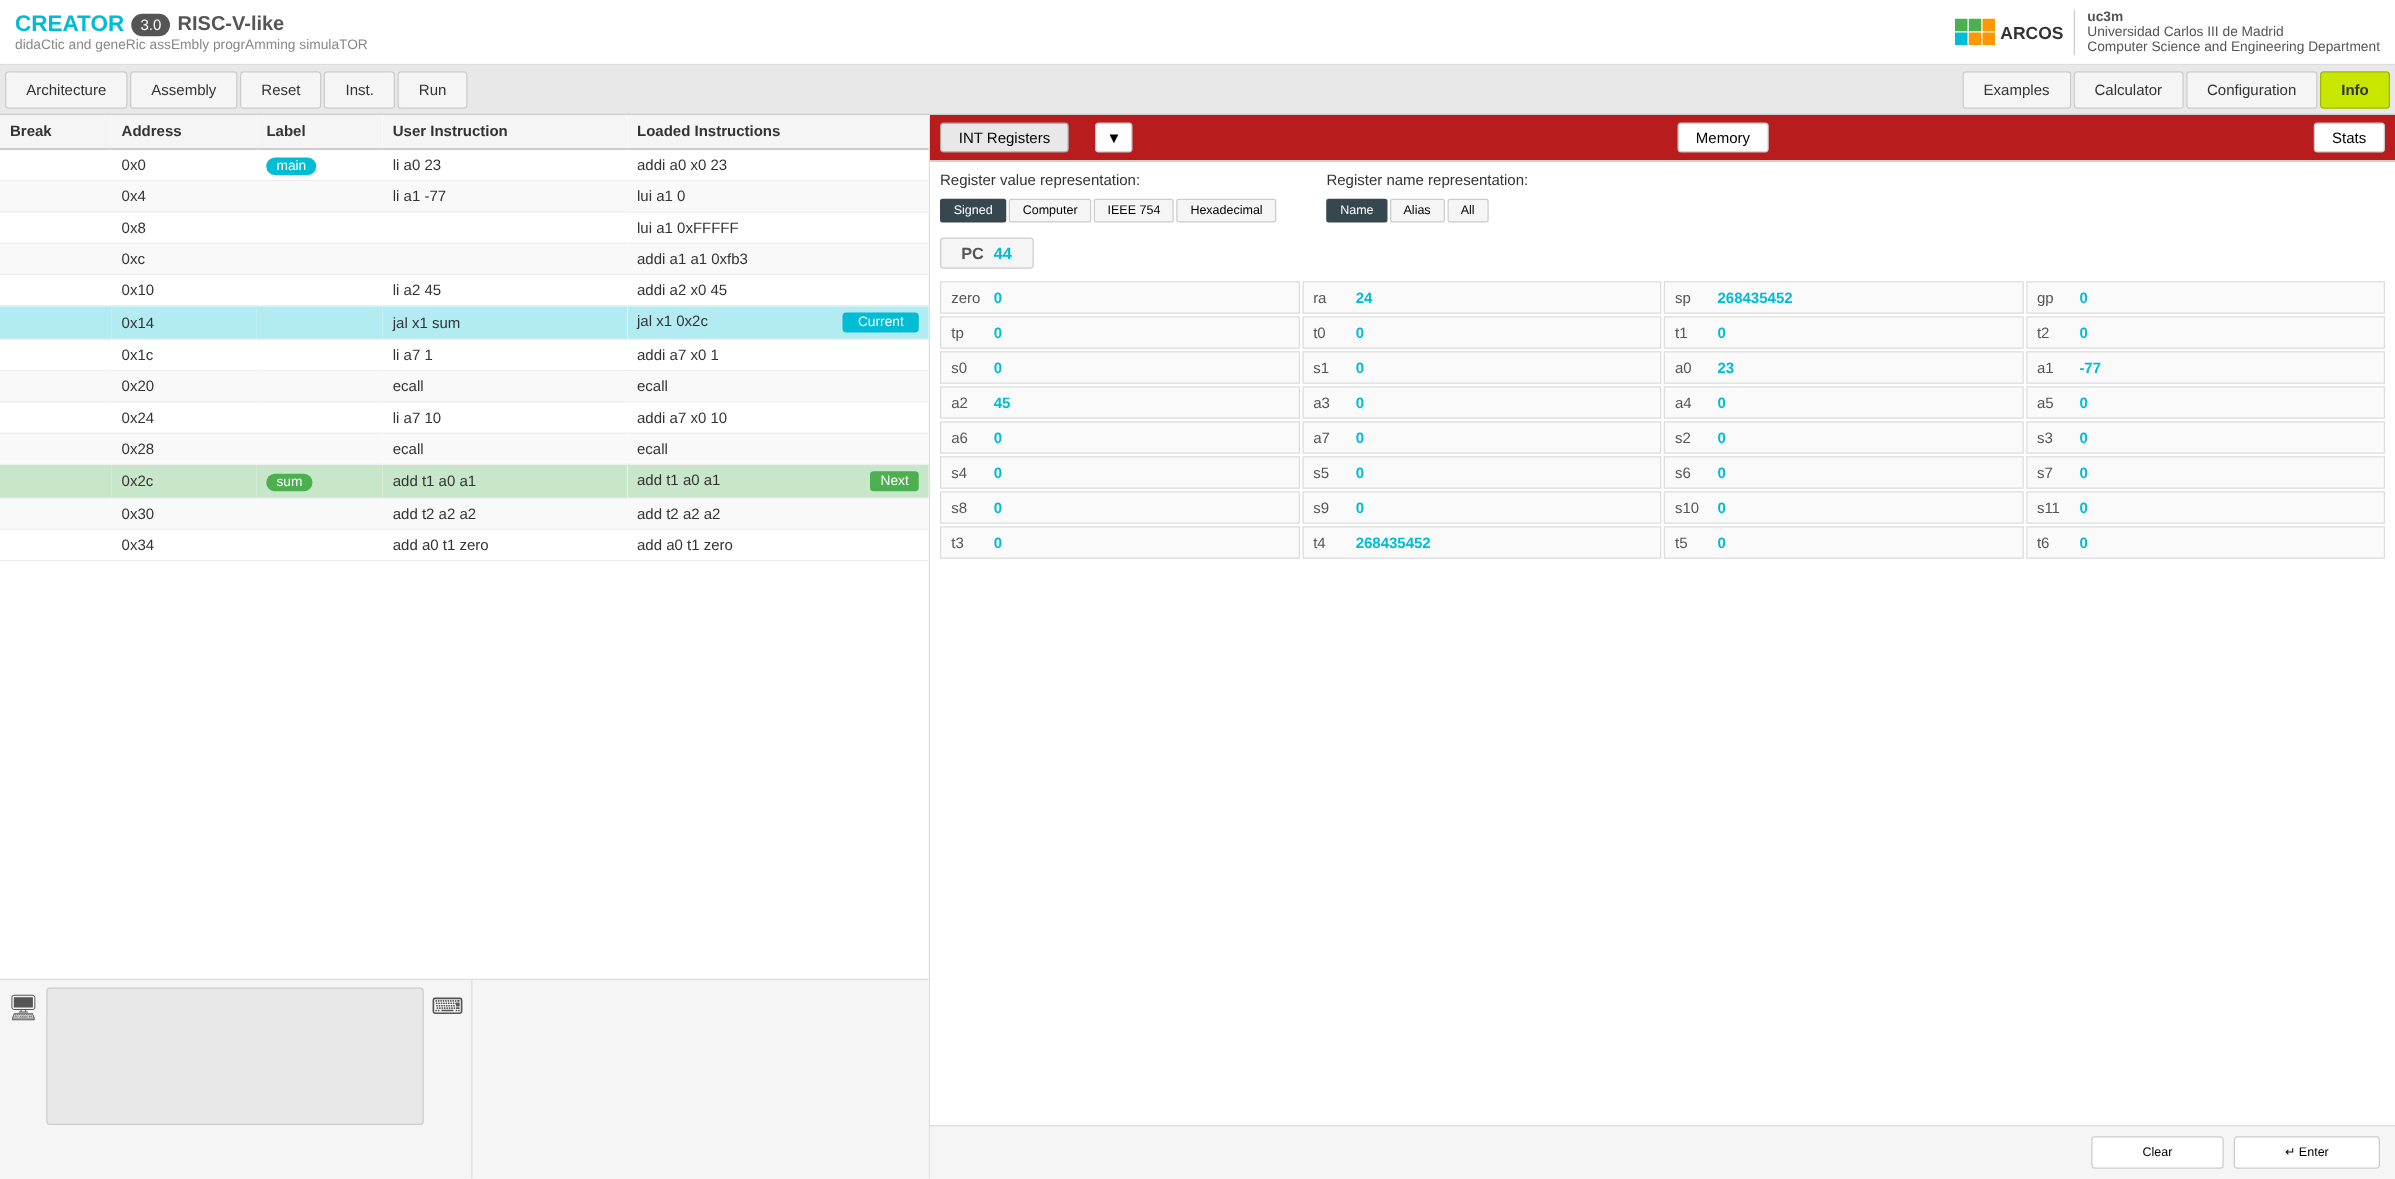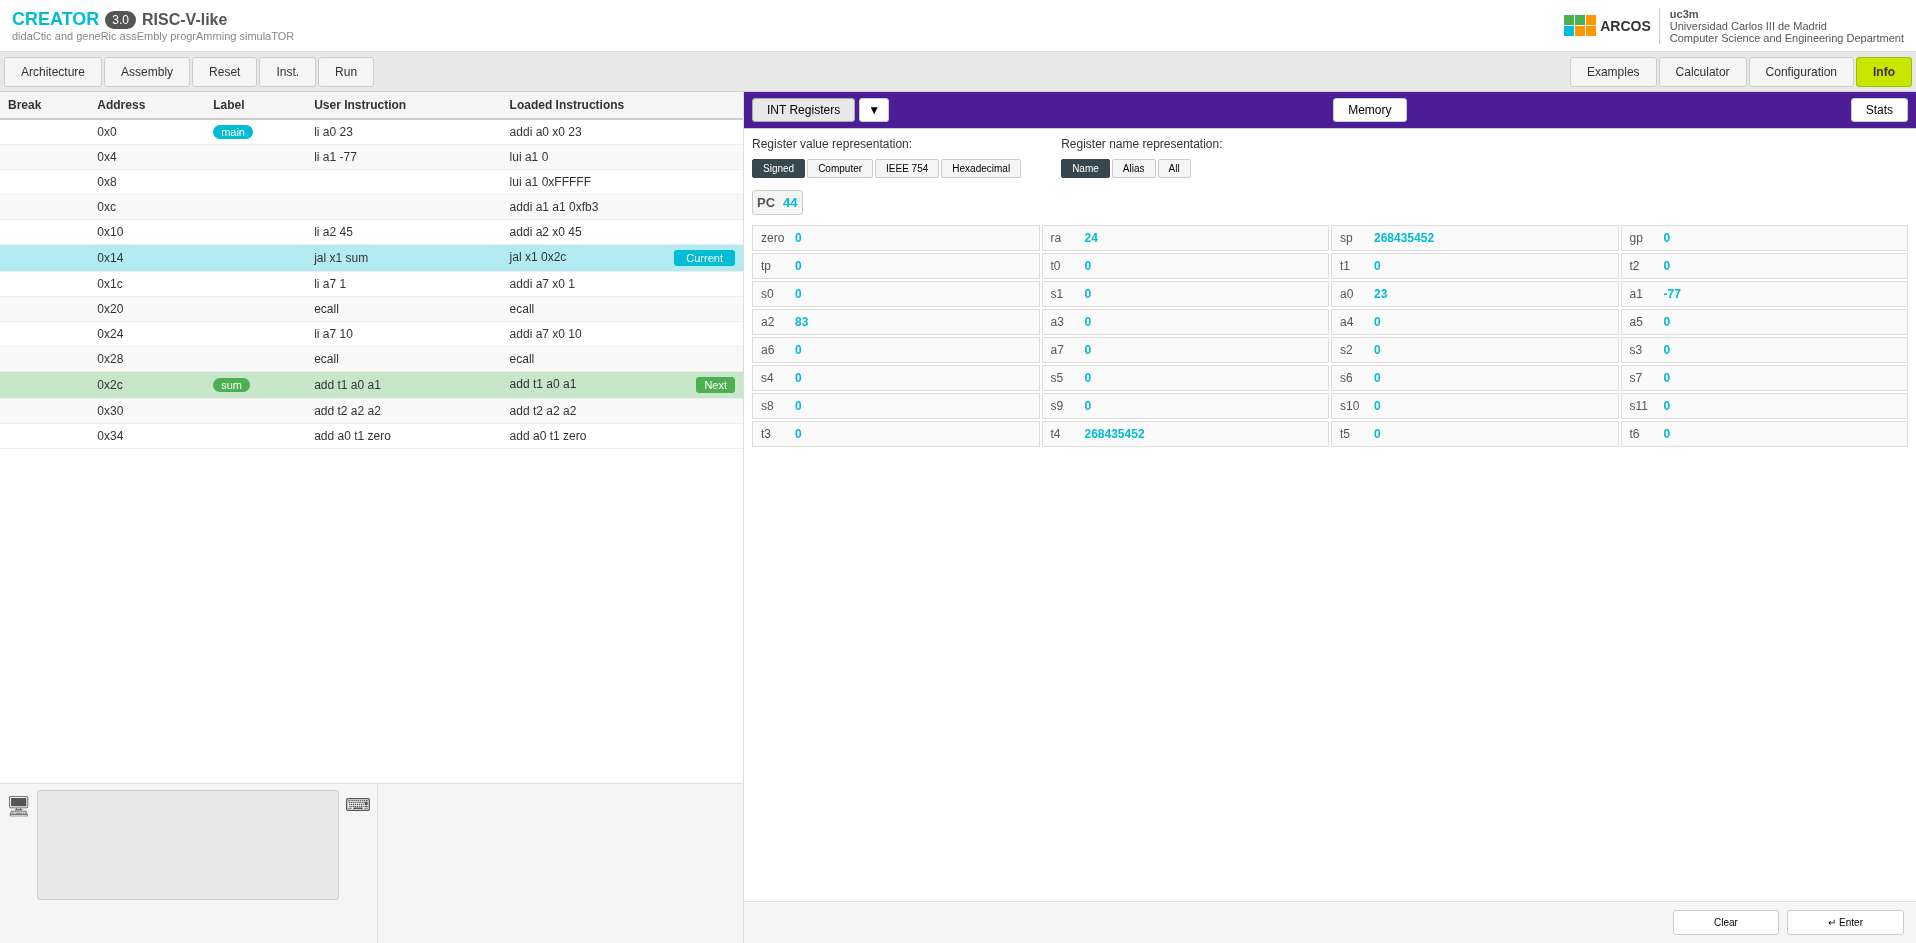--- a/index.html
+++ b/index.html
@@ -49,40 +49,40 @@
     #console-area { flex: 1; display: flex; align-items: flex-start; padding: 6px; gap: 6px; background: #f5f5f5; }
     #console-input { flex: 1; height: 110px; border: 1px solid #ccc; background: #e8e8e8; border-radius: 3px; resize: none; font-size: 12px; padding: 4px; }
     #console-icon-left { font-size: 20px; color: #555; cursor: pointer; padding-top: 4px; }
     #console-icon-right { font-size: 18px; color: #555; cursor: pointer; padding-top: 4px; }
     #memory-output { flex: 1; background: #f5f5f5; border-left: 1px solid #ddd; }
 
     
     #right-panel { flex: 1; display: flex; flex-direction: column; background: #fff; min-width: 620px; }
 
     
-    #reg-tabs { display: flex; align-items: center; border-bottom: 1px solid #ccc; padding: 6px 8px; gap: 4px; background: #4c1d95; }
+    #reg-tabs { display: flex; align-items: center; border-bottom: 1px solid #ccc; padding: 6px 8px; gap: 21px; background: #b91c1c; }
     .reg-tab { padding: 4px 14px; border: 1px solid #ccc; background: #fff; cursor: pointer; font-size: 12px; border-radius: 3px; }
     .reg-tab.active { background: #e8e8e8; border-color: #aaa; }
     .reg-tab-dropdown { padding: 4px 8px; border: 1px solid #ccc; background: #fff; cursor: pointer; font-size: 12px; border-radius: 3px; }
     .reg-tab-spacer { flex: 1; }
 
     
     #reg-content { flex: 1; overflow-y: auto; padding: 8px; }
 
     
     .rep-section { display: flex; gap: 40px; margin-bottom: 12px; align-items: flex-start; }
     .rep-group { display: flex; flex-direction: column; gap: 4px; }
     .rep-label { font-size: 12px; color: #333; margin-bottom: 4px; }
     .rep-buttons { display: flex; gap: 2px; }
     .rep-btn { padding: 3px 10px; border: 1px solid #ccc; background: #f5f5f5; font-size: 10px; cursor: pointer; border-radius: 2px; text-align: center; }
     .rep-btn.active { background: #37474f; color: #fff; border-color: #37474f; }
 
     
     .pc-row { margin-bottom: 10px; }
-    .pc-box { display: inline-flex; align-items: center; border: 1px solid #ccc; border-radius: 3px; padding: 4px 4px; background: #f5f5f5; font-size: 13px; gap: 8px; }
+    .pc-box { display: inline-flex; align-items: center; border: 1px solid #ccc; border-radius: 3px; padding: 4px 16px; background: #f5f5f5; font-size: 13px; gap: 8px; }
     .pc-label { font-weight: bold; color: #555; }
     .pc-value { color: #00bcd4; font-weight: bold; }
 
     
     .reg-grid { display: grid; grid-template-columns: repeat(4, 1fr); gap: 2px; }
     .reg-cell { border: 1px solid #ddd; padding: 5px 8px; display: flex; align-items: center; gap: 4px; font-size: 12px; background: #fafafa; }
     .reg-name { color: #555; min-width: 30px; }
     .reg-val { color: #00bcd4; font-weight: bold; }
 
     
@@ -355,21 +355,21 @@
           <div class="reg-cell">
             <span class="reg-name">a0</span>
             <span class="reg-val">23</span>
           </div>
           <div class="reg-cell">
             <span class="reg-name">a1</span>
             <span class="reg-val">-77</span>
           </div>
           <div class="reg-cell">
             <span class="reg-name">a2</span>
-            <span class="reg-val">83</span>
+            <span class="reg-val">45</span>
           </div>
           <div class="reg-cell">
             <span class="reg-name">a3</span>
             <span class="reg-val">0</span>
           </div>
           <div class="reg-cell">
             <span class="reg-name">a4</span>
             <span class="reg-val">0</span>
           </div>
           <div class="reg-cell">

